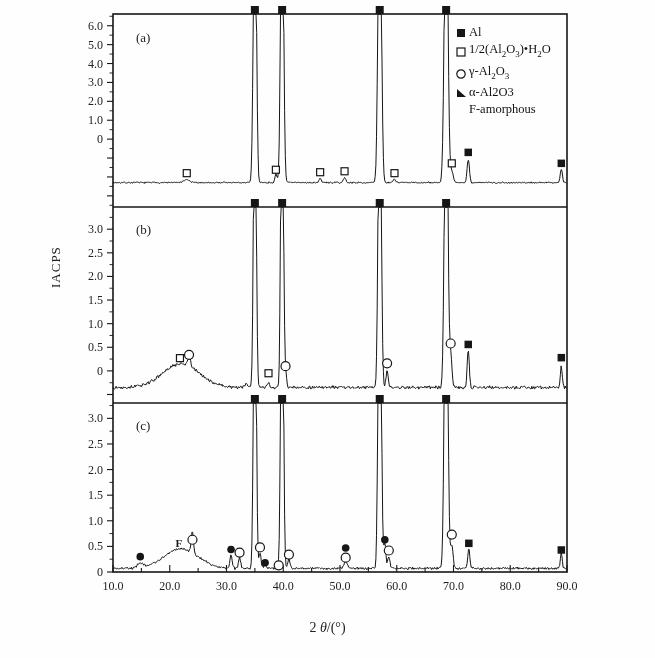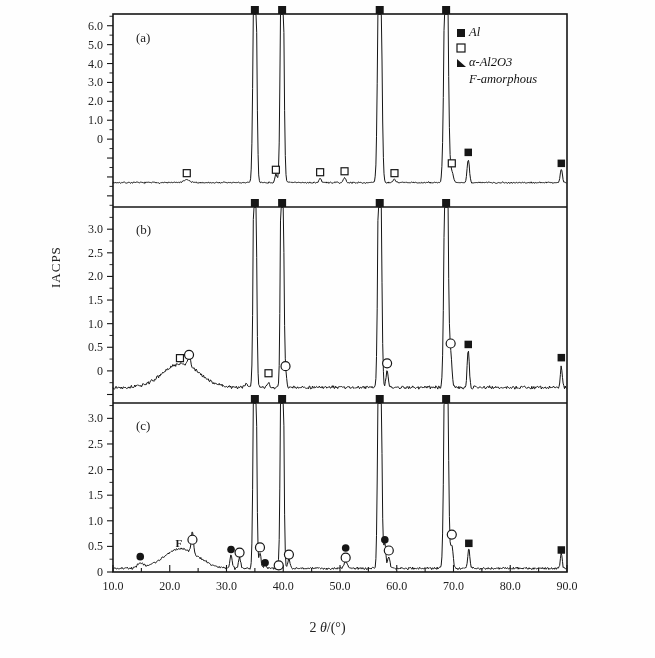--- a/index.html
+++ b/index.html
@@ -6,21 +6,21 @@
   #fig{position:relative;width:655px;height:658px;background:#fefefe;overflow:hidden;
        font-family:"Liberation Serif","DejaVu Serif",serif;color:#111;}
   #plot-svg{position:absolute;left:0;top:0;}
   .panel-letter{position:absolute;font-size:13px;color:#222;}
   #ylabel{position:absolute;left:46px;top:270px;width:20px;font-size:13px;
           transform:rotate(-90deg);transform-origin:center center;white-space:nowrap;
           letter-spacing:1px;color:#222;}
   #xlabel{position:absolute;left:0;top:620px;width:655px;text-align:center;
           font-size:14px;color:#222;}
   #xlabel .theta{font-style:italic;}
-  #legend{position:absolute;left:455px;top:24px;font-size:12.5px;line-height:17px;color:#111;font-style:italic;}
+  #legend{position:absolute;left:455px;top:24px;font-size:12.5px;line-height:17px;color:#111;}
   .lg-row{display:flex;align-items:center;white-space:nowrap;}
   .lg-sym{width:14px;height:13px;display:inline-block;flex:0 0 14px;}
   .lg-txt sub{font-size:9px;}
 </style>
 </head>
 <body>
 
 <div id="fig">
   <svg id="plot-svg" width="655" height="658">
       <g stroke="#161616" fill="none">
@@ -201,20 +201,27 @@
       <div class="lg-row">
         <span class="lg-sym"><svg width="13" height="13">
             <rect x="2" y="3" width="8" height="8" fill="#161616"></rect>
           </svg></span>
         <span class="lg-txt">Al</span>
       </div>
       <div class="lg-row">
         <span class="lg-sym"><svg width="13" height="13">
             <rect x="2" y="3" width="8" height="8" fill="#fff" stroke="#161616" stroke-width="1.2"></rect>
           </svg></span>
+        <span class="lg-txt">1/2(Al<sub>2</sub>O<sub>3</sub>)•H<sub>2</sub>O</span>
+      </div>
+      <div class="lg-row">
+        <span class="lg-sym"><svg width="13" height="13">
+            <circle cx="6" cy="7" r="4.2" fill="#fff" stroke="#161616" stroke-width="1.2"></circle>
+          </svg></span>
+        <span class="lg-txt">γ-Al<sub>2</sub>O<sub>3</sub></span>
       </div>
       <div class="lg-row">
         <span class="lg-sym"><svg width="13" height="13">
             <polygon points="2,3 2,11 11,11" fill="#161616"></polygon>
           </svg></span>
         <span class="lg-txt">α-Al2O3</span>
       </div>
       <div class="lg-row">
         <span class="lg-sym"><svg width="13" height="13"></svg></span>
         <span class="lg-txt">F-amorphous</span>

